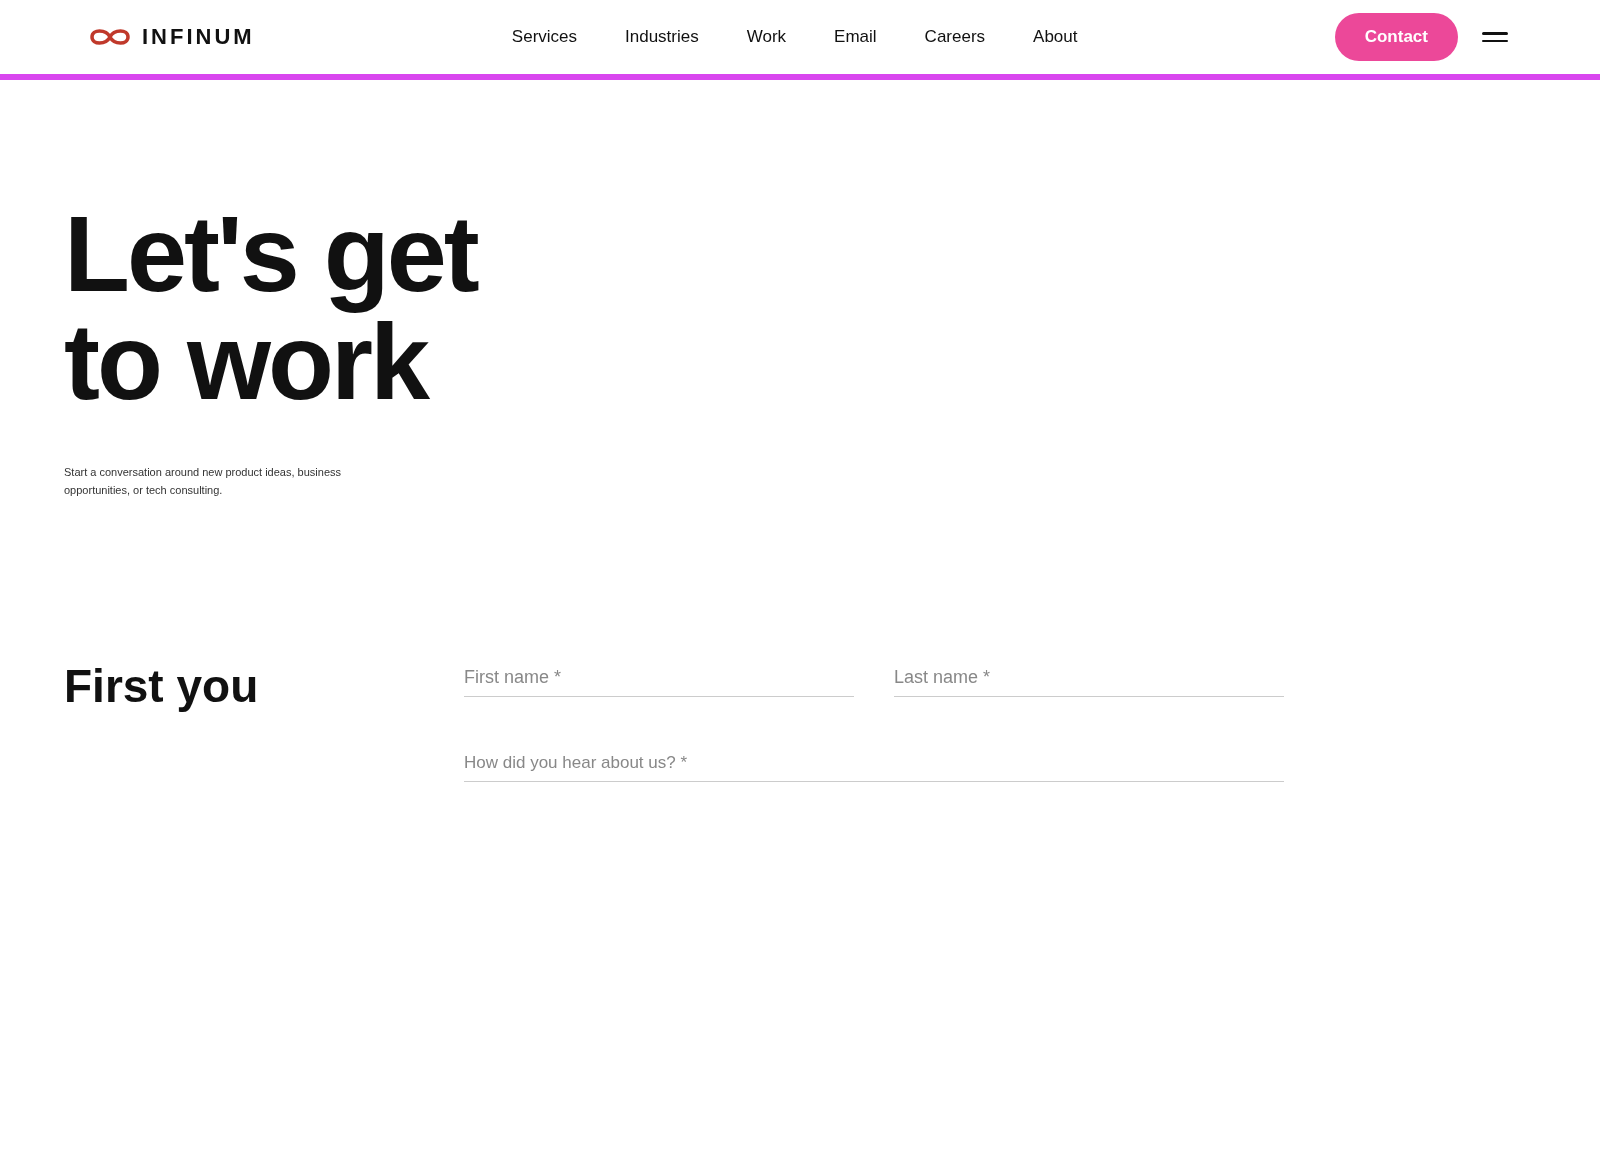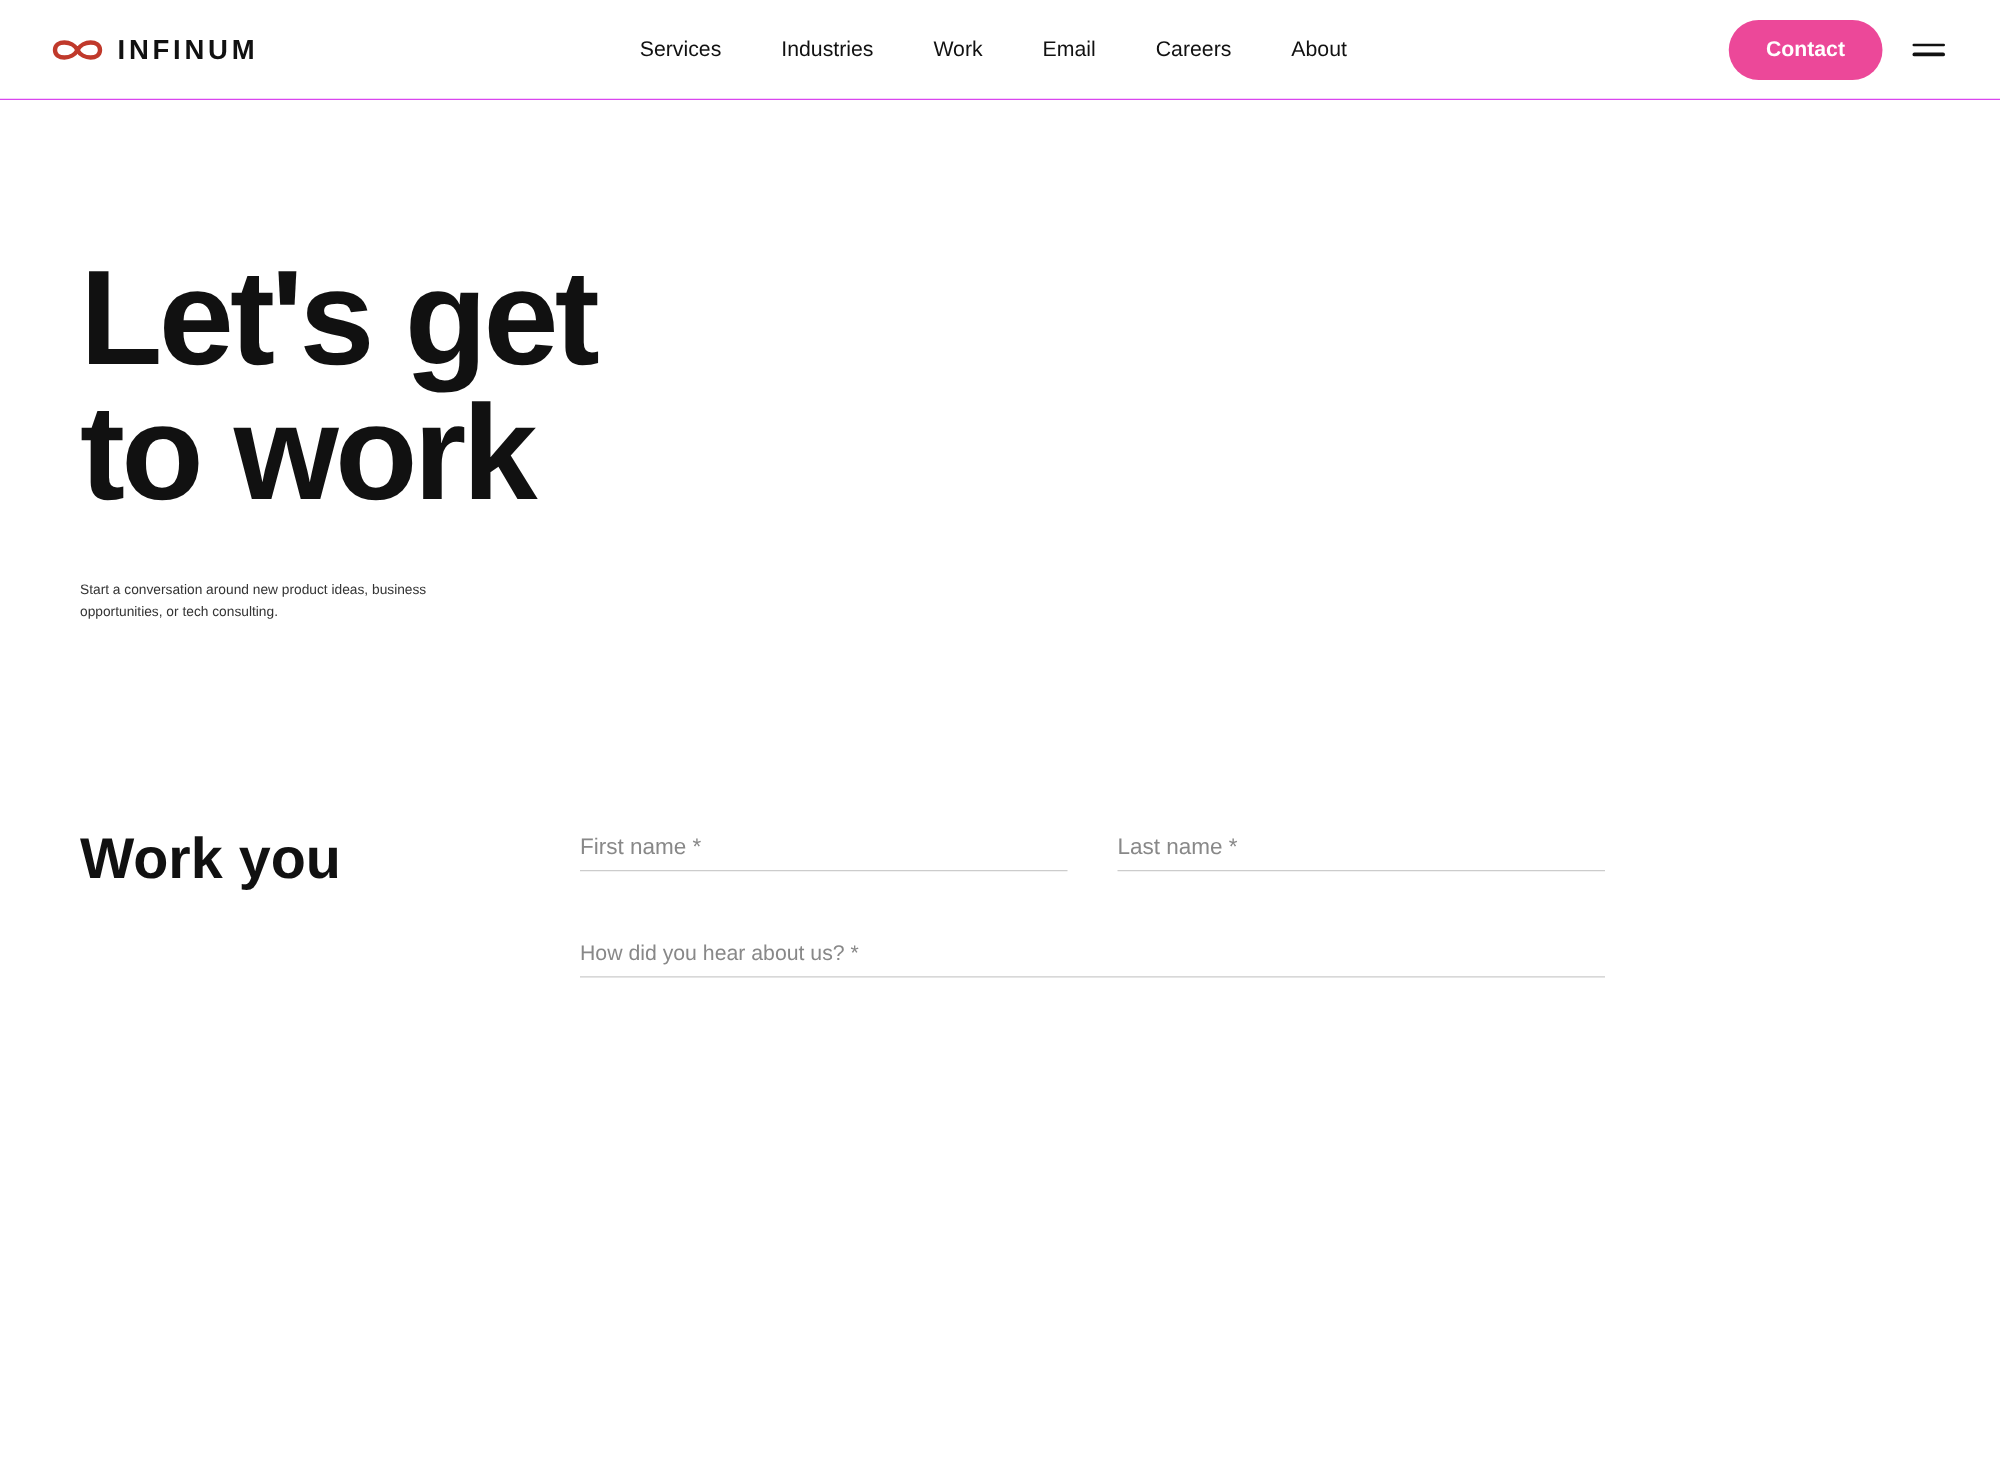--- a/index.html
+++ b/index.html
@@ -14,23 +14,23 @@
       color: #111;
       width: 1600px;
       min-height: 1174px;
     }
 
     
     header {
       display: flex;
       align-items: center;
       justify-content: space-between;
-      padding: 0 40px;
+      padding: 0 88px;
       height: 80px;
-      border-bottom: 1px solid #d946ef;
+      border-bottom: 6px solid #d946ef;
       position: sticky;
       top: 0;
       background: #fff;
       z-index: 100;
     }
 
     .logo-area {
       display: flex;
       align-items: center;
       gap: 10px;
@@ -217,21 +217,21 @@
 
 <section class="hero">
   <h1>
     <span>Let's get</span><br>
     <span>to work</span>
   </h1>
   <p>Start a conversation around new product ideas, business opportunities, or tech consulting.</p>
 </section>
 
 <section class="form-section">
-  <h2 class="form-section-title">Work you</h2>
+  <h2 class="form-section-title">First you</h2>
 
   <div class="form-area">
 
     <div class="form-row">
       <div class="form-field">
         <input type="text" placeholder="First name *" style="">
       </div>
       <div class="form-field">
         <input type="text" placeholder="Last name *" style="">
       </div>

